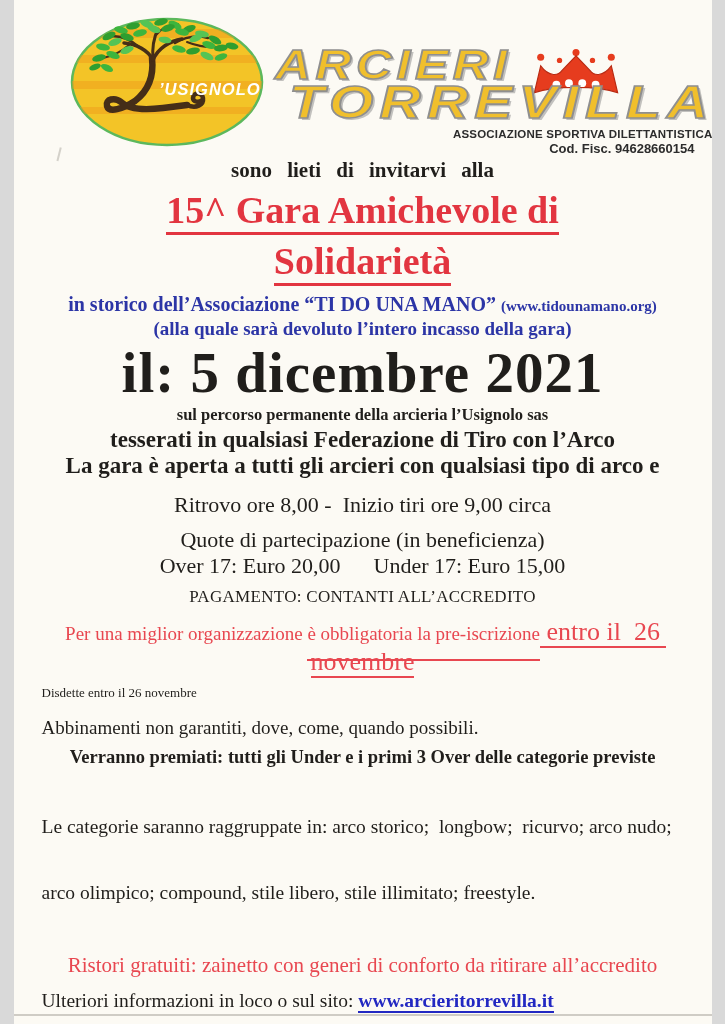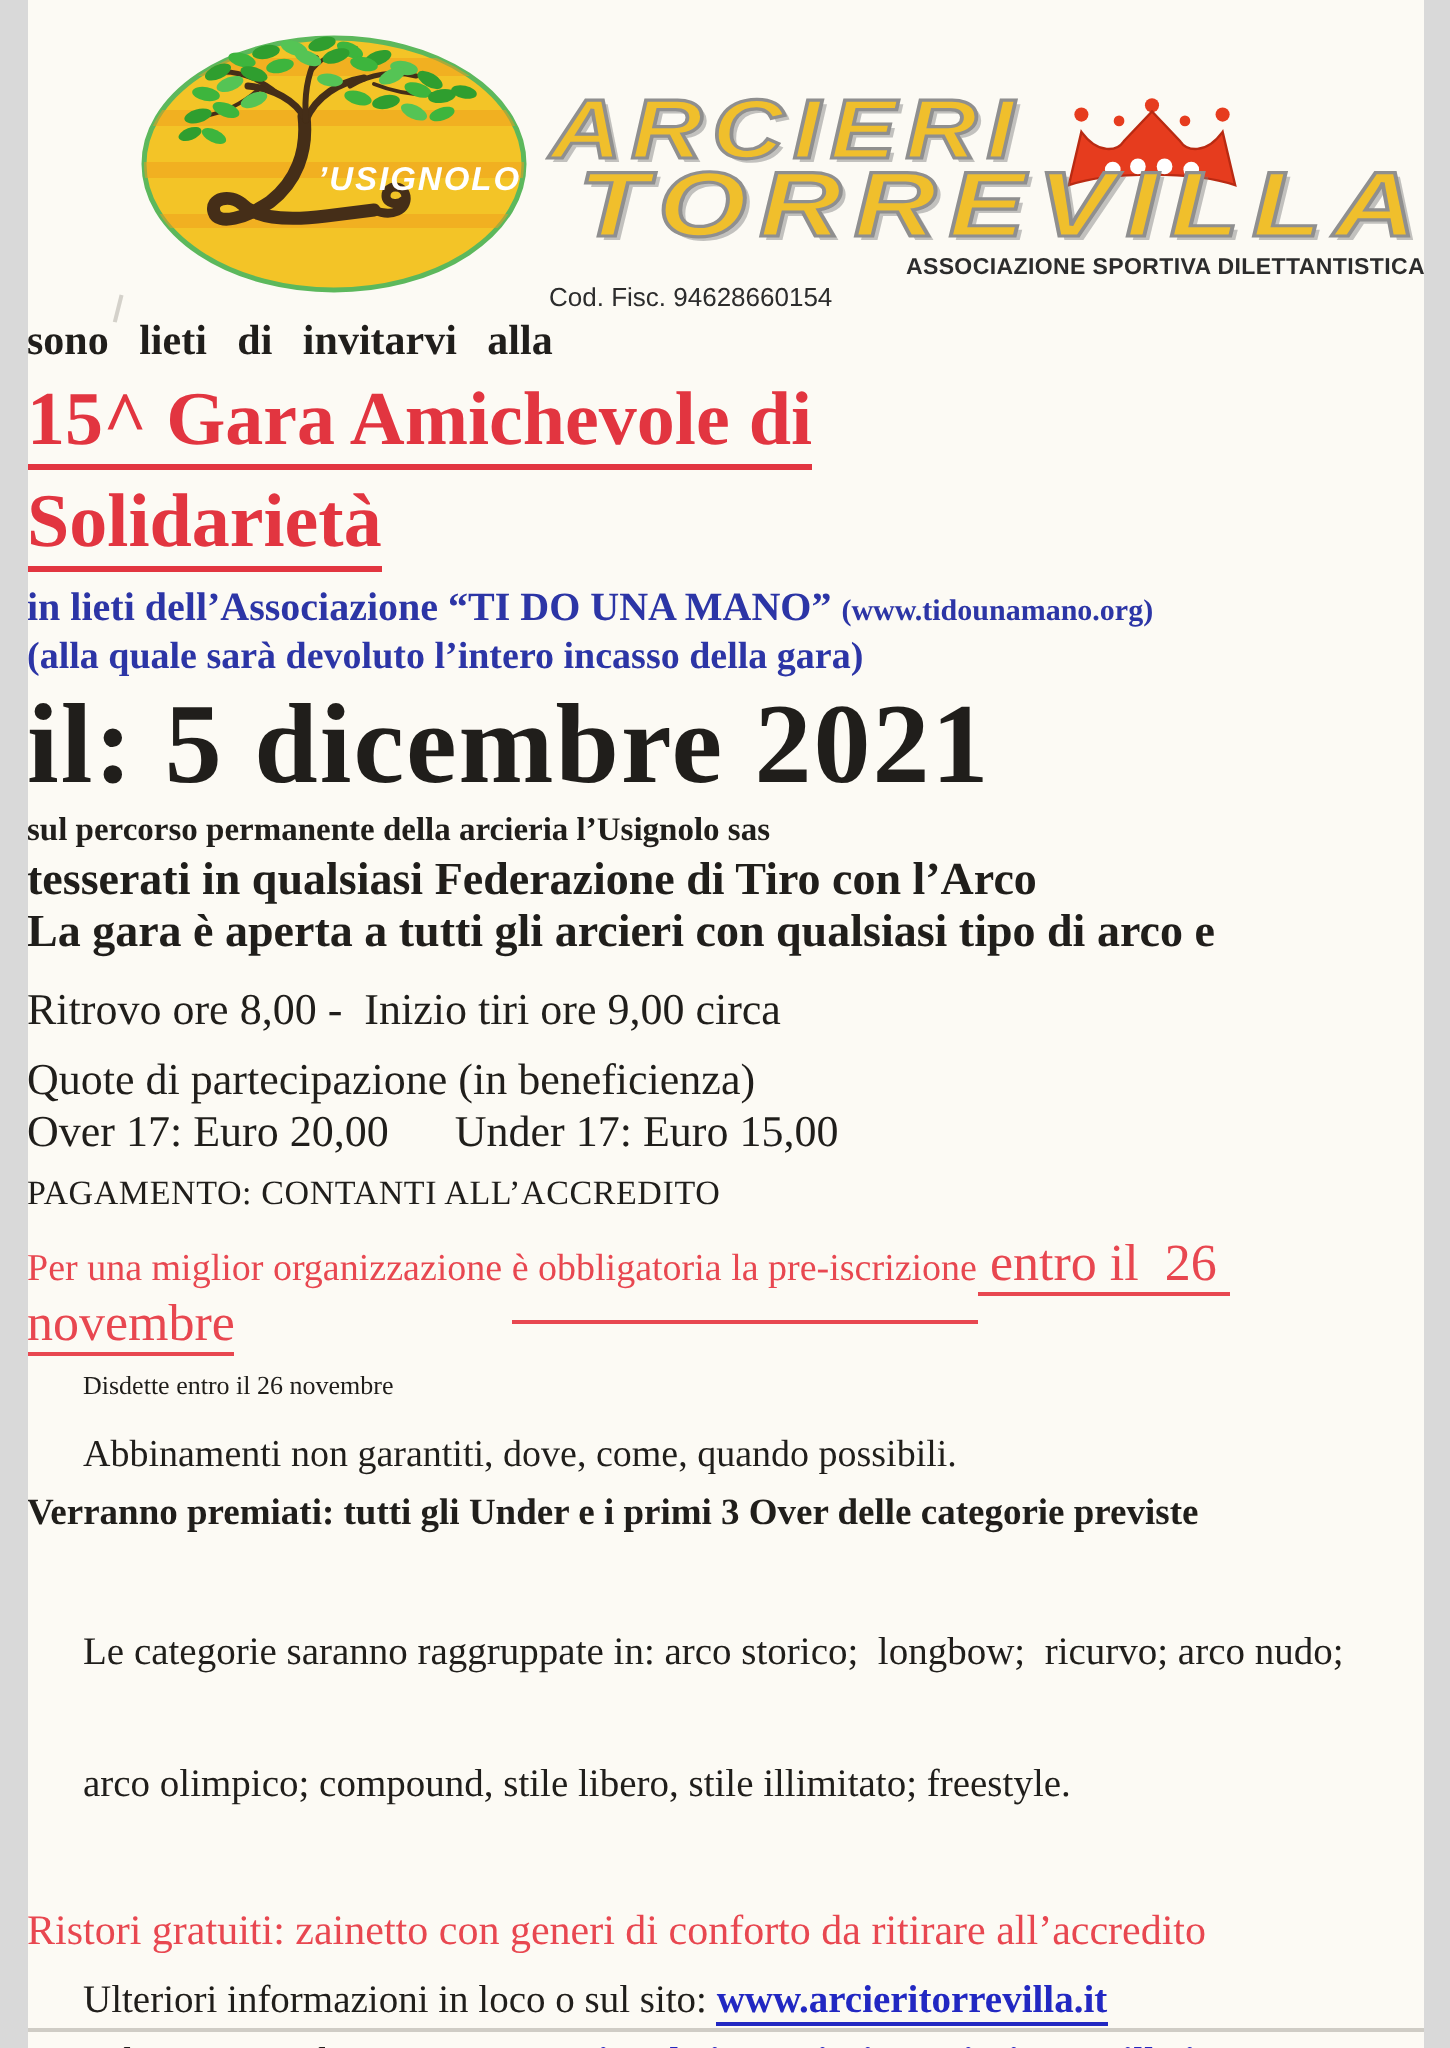--- a/index.html
+++ b/index.html
@@ -2,21 +2,21 @@
 <html><head>
 <meta charset="utf-8">
 <style>
   html,body { margin:0; padding:0; background:#d9d9d9; }
   .page {
     position:relative; width:698px; height:1024px; margin:0 auto;
     background:#fcfaf4; overflow:hidden;
     font-family:"Liberation Serif", serif; color:#201e1b;
   }
   .pre { white-space:pre-wrap; }
-  .c { }
+  .c { text-align:center; }
   .l { text-align:left; padding-left:28px; padding-right:20px; }
 
   
   .header { display:flex; align-items:flex-start; padding:16px 0 0 55px; height:132px; }
   .logo-usignolo { width:196px; height:132px; flex:none; }
   .logo-tv { position:relative; margin-left:10px; margin-top:28px; width:448px; flex:none; }
   .tv-line {
     font-family:"Liberation Sans", sans-serif; font-weight:bold; font-style:italic;
     color:#f0bf2c; -webkit-text-stroke:1.6px #8f8f8f;
     text-shadow:2px 2px 0 rgba(125,125,125,.45);
@@ -24,22 +24,22 @@
   }
   .tv-line1 { font-size:42px; letter-spacing:4px; transform:scaleX(1.18); transform-origin:left; }
   .tv-line2 { font-size:46px; letter-spacing:5px; transform:scaleX(1.24); transform-origin:left; margin-top:-7px; margin-left:14px; }
   .crown { position:absolute; left:250px; top:4px; width:102px; height:50px; z-index:0; }
   .tv-sub {
     font-family:"Liberation Sans", sans-serif; font-weight:bold; font-size:11.5px;
     color:#2c2c2c; text-align:right; margin-top:3px; padding-right:10px; letter-spacing:.2px;
     position:relative; z-index:2;
   }
   .tv-cod {
-    font-family:"Liberation Sans", sans-serif; font-weight:normal; font-size:13px;
-    color:#2c2c2c; text-align:left; margin-top:1px; padding-right:28px;
+    font-family:"Liberation Sans", sans-serif; font-weight:bold; font-size:13px;
+    color:#2c2c2c; text-align:right; margin-top:1px; padding-right:28px;
   }
 
   
   .intro { margin-top:10px; font-size:21px; font-weight:bold; word-spacing:10px; }
   .title { color:#e23540; font-weight:bold; font-size:38px; line-height:1.34; margin-top:2px; }
   .title .ul { border-bottom:3px solid #e23540; padding-bottom:1px; }
   .favor { color:#2c35a6; font-weight:bold; font-size:20px; margin-top:6px; }
   .favor-site { font-size:15px; }
   .favor-note { color:#2c35a6; font-weight:bold; font-size:19px; margin-top:2px; }
   .date-line { font-size:57px; font-weight:bold; letter-spacing:1px; line-height:1.1; margin-top:2px; }
@@ -152,21 +152,21 @@
       <div class="tv-sub">ASSOCIAZIONE SPORTIVA DILETTANTISTICA</div>
       <div class="tv-cod">Cod. Fisc. 94628660154</div>
     </div>
   </div>
 
   <div class="intro c">sono lieti di invitarvi alla</div>
   <div class="title c">
     <div><span class="ul">15^ Gara Amichevole di</span></div>
     <div><span class="ul">Solidarietà</span></div>
   </div>
-  <div class="favor c pre"><span>in lieti dell’Associazione “TI DO UNA MANO” </span><span class="favor-site">(www.tidounamano.org)</span></div>
+  <div class="favor c pre"><span>in storico dell’Associazione “TI DO UNA MANO” </span><span class="favor-site">(www.tidounamano.org)</span></div>
   <div class="favor-note c">(alla quale sarà devoluto l’intero incasso della gara)</div>
 
   <div class="date-line c">il: 5 dicembre 2021</div>
   <div class="percorso c">sul percorso permanente della arcieria l’Usignolo sas</div>
   <div class="open c">
     <div>tesserati in qualsiasi Federazione di Tiro con l’Arco</div>
     <div>La gara è aperta a tutti gli arcieri con qualsiasi tipo di arco e</div>
   </div>
   <div class="schedule c pre">Ritrovo ore 8,00 -  Inizio tiri ore 9,00 circa</div>
   <div class="fees-title c">Quote di partecipazione (in beneficienza)</div>

